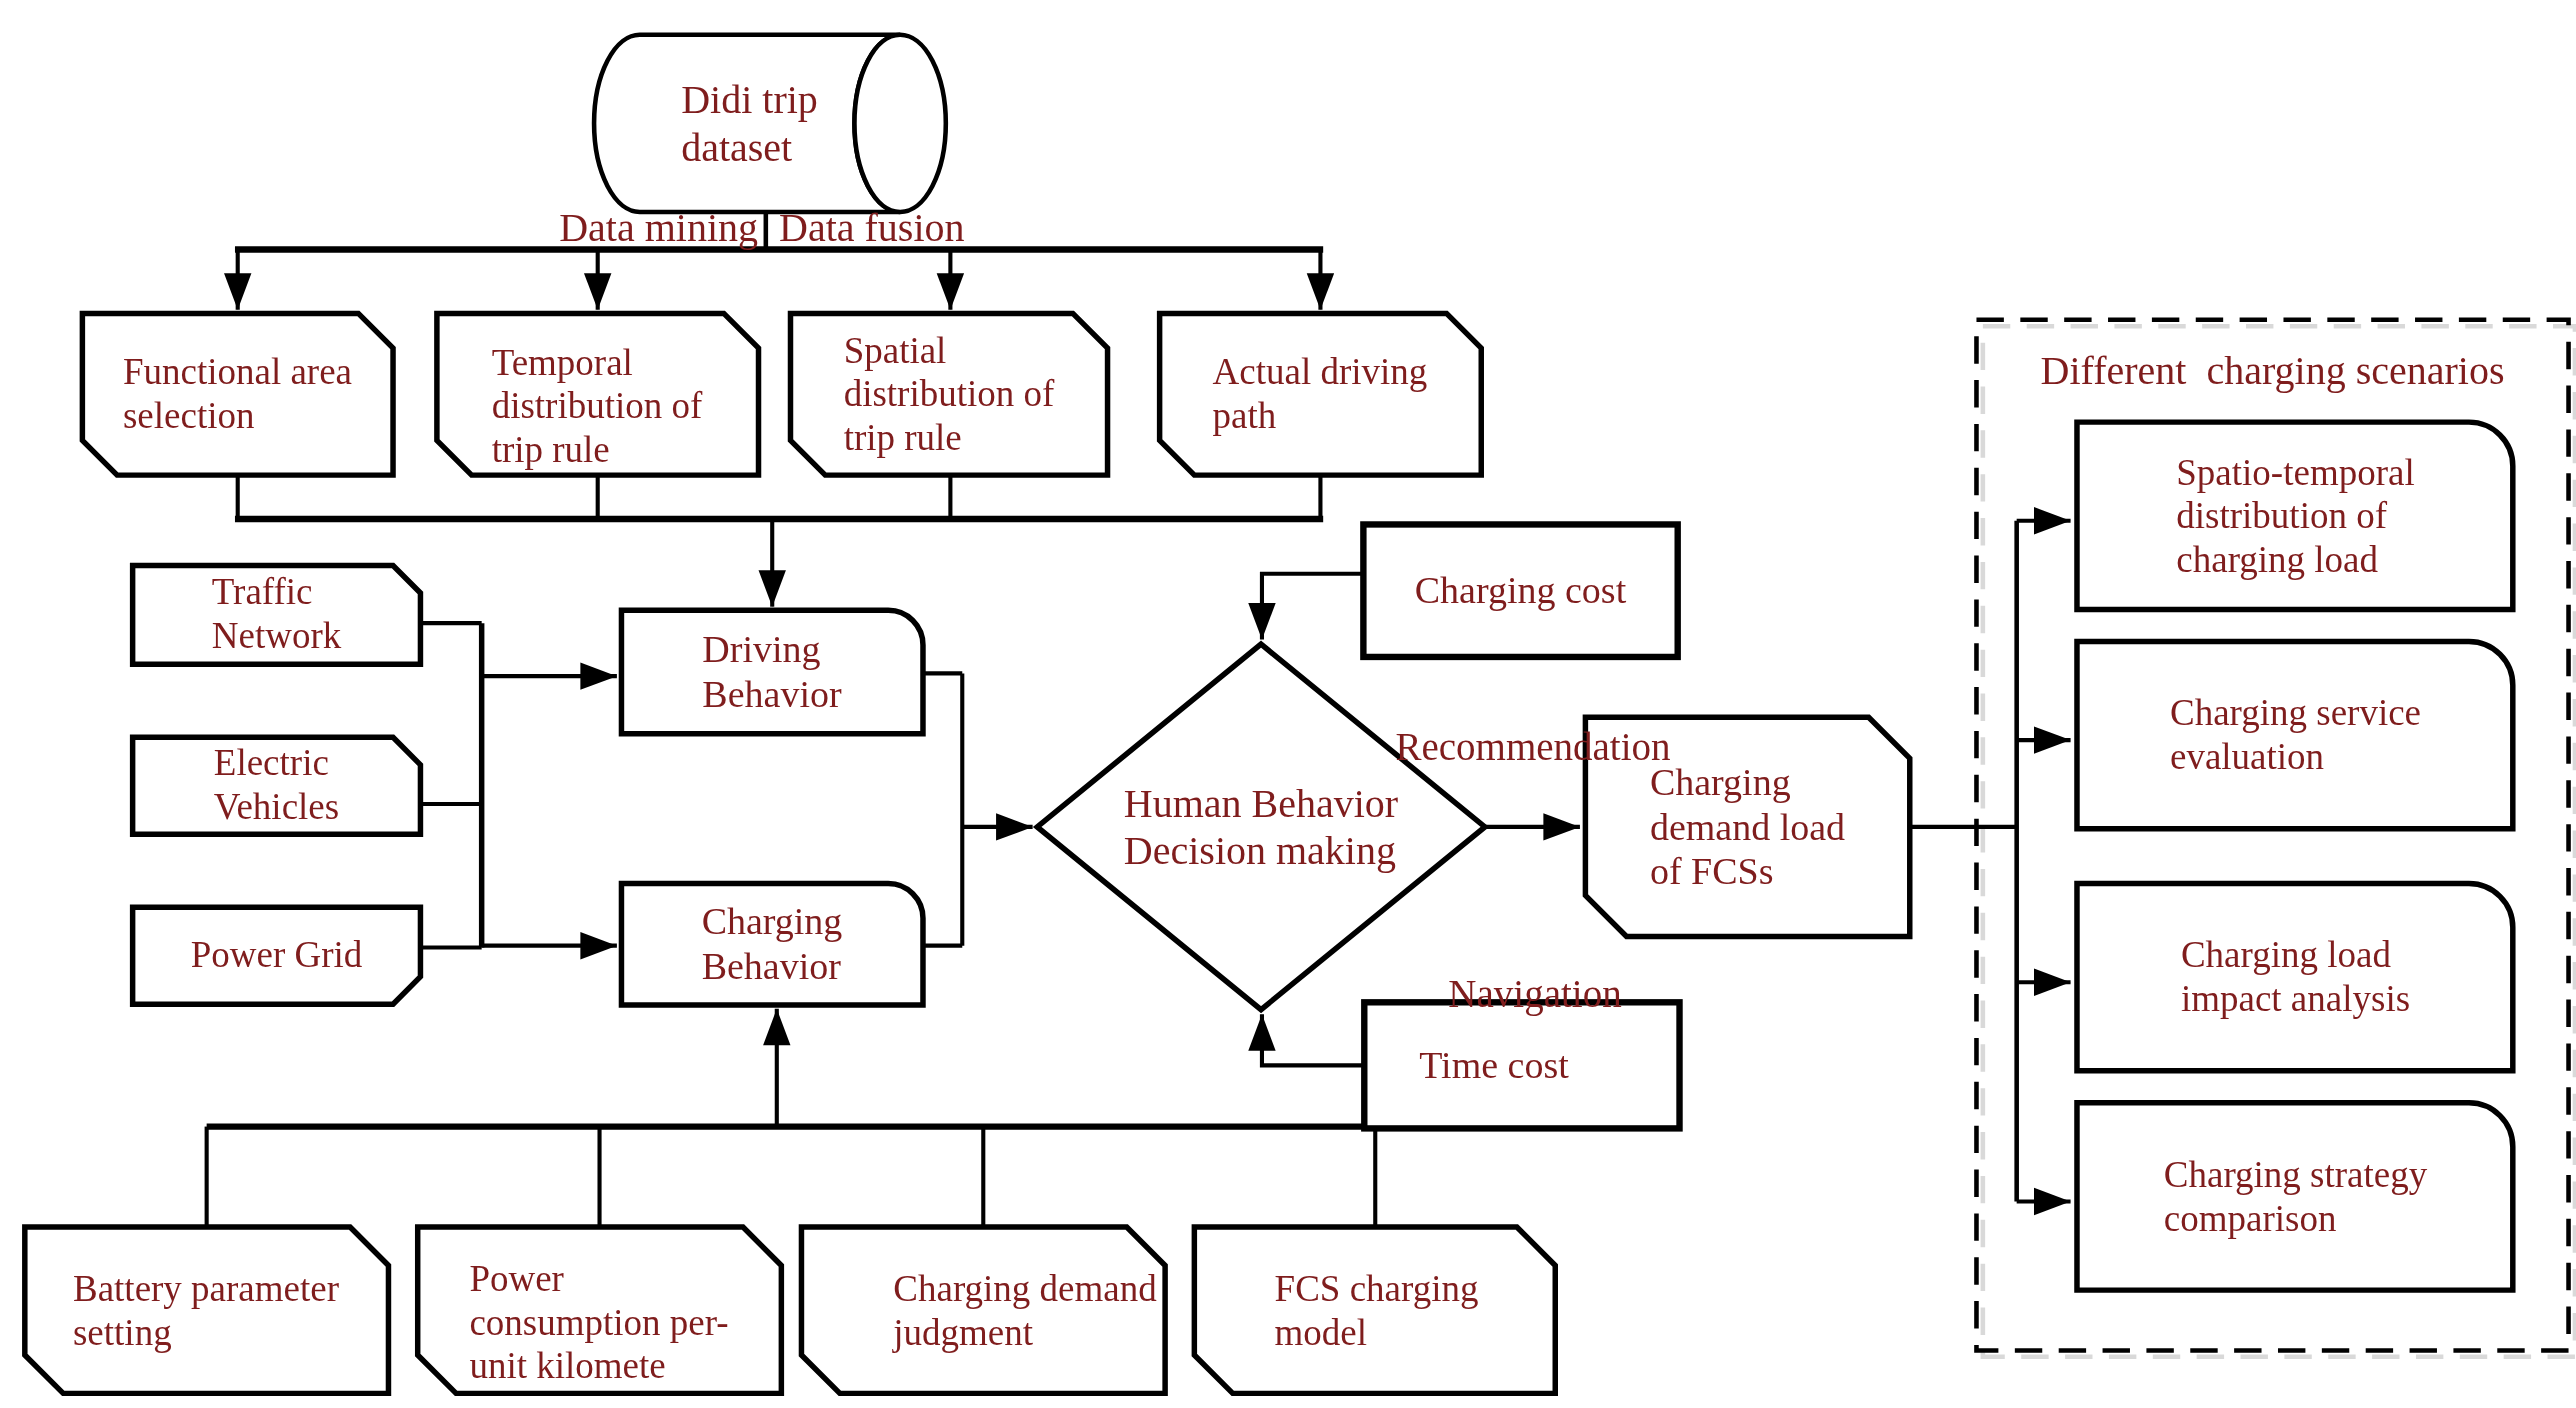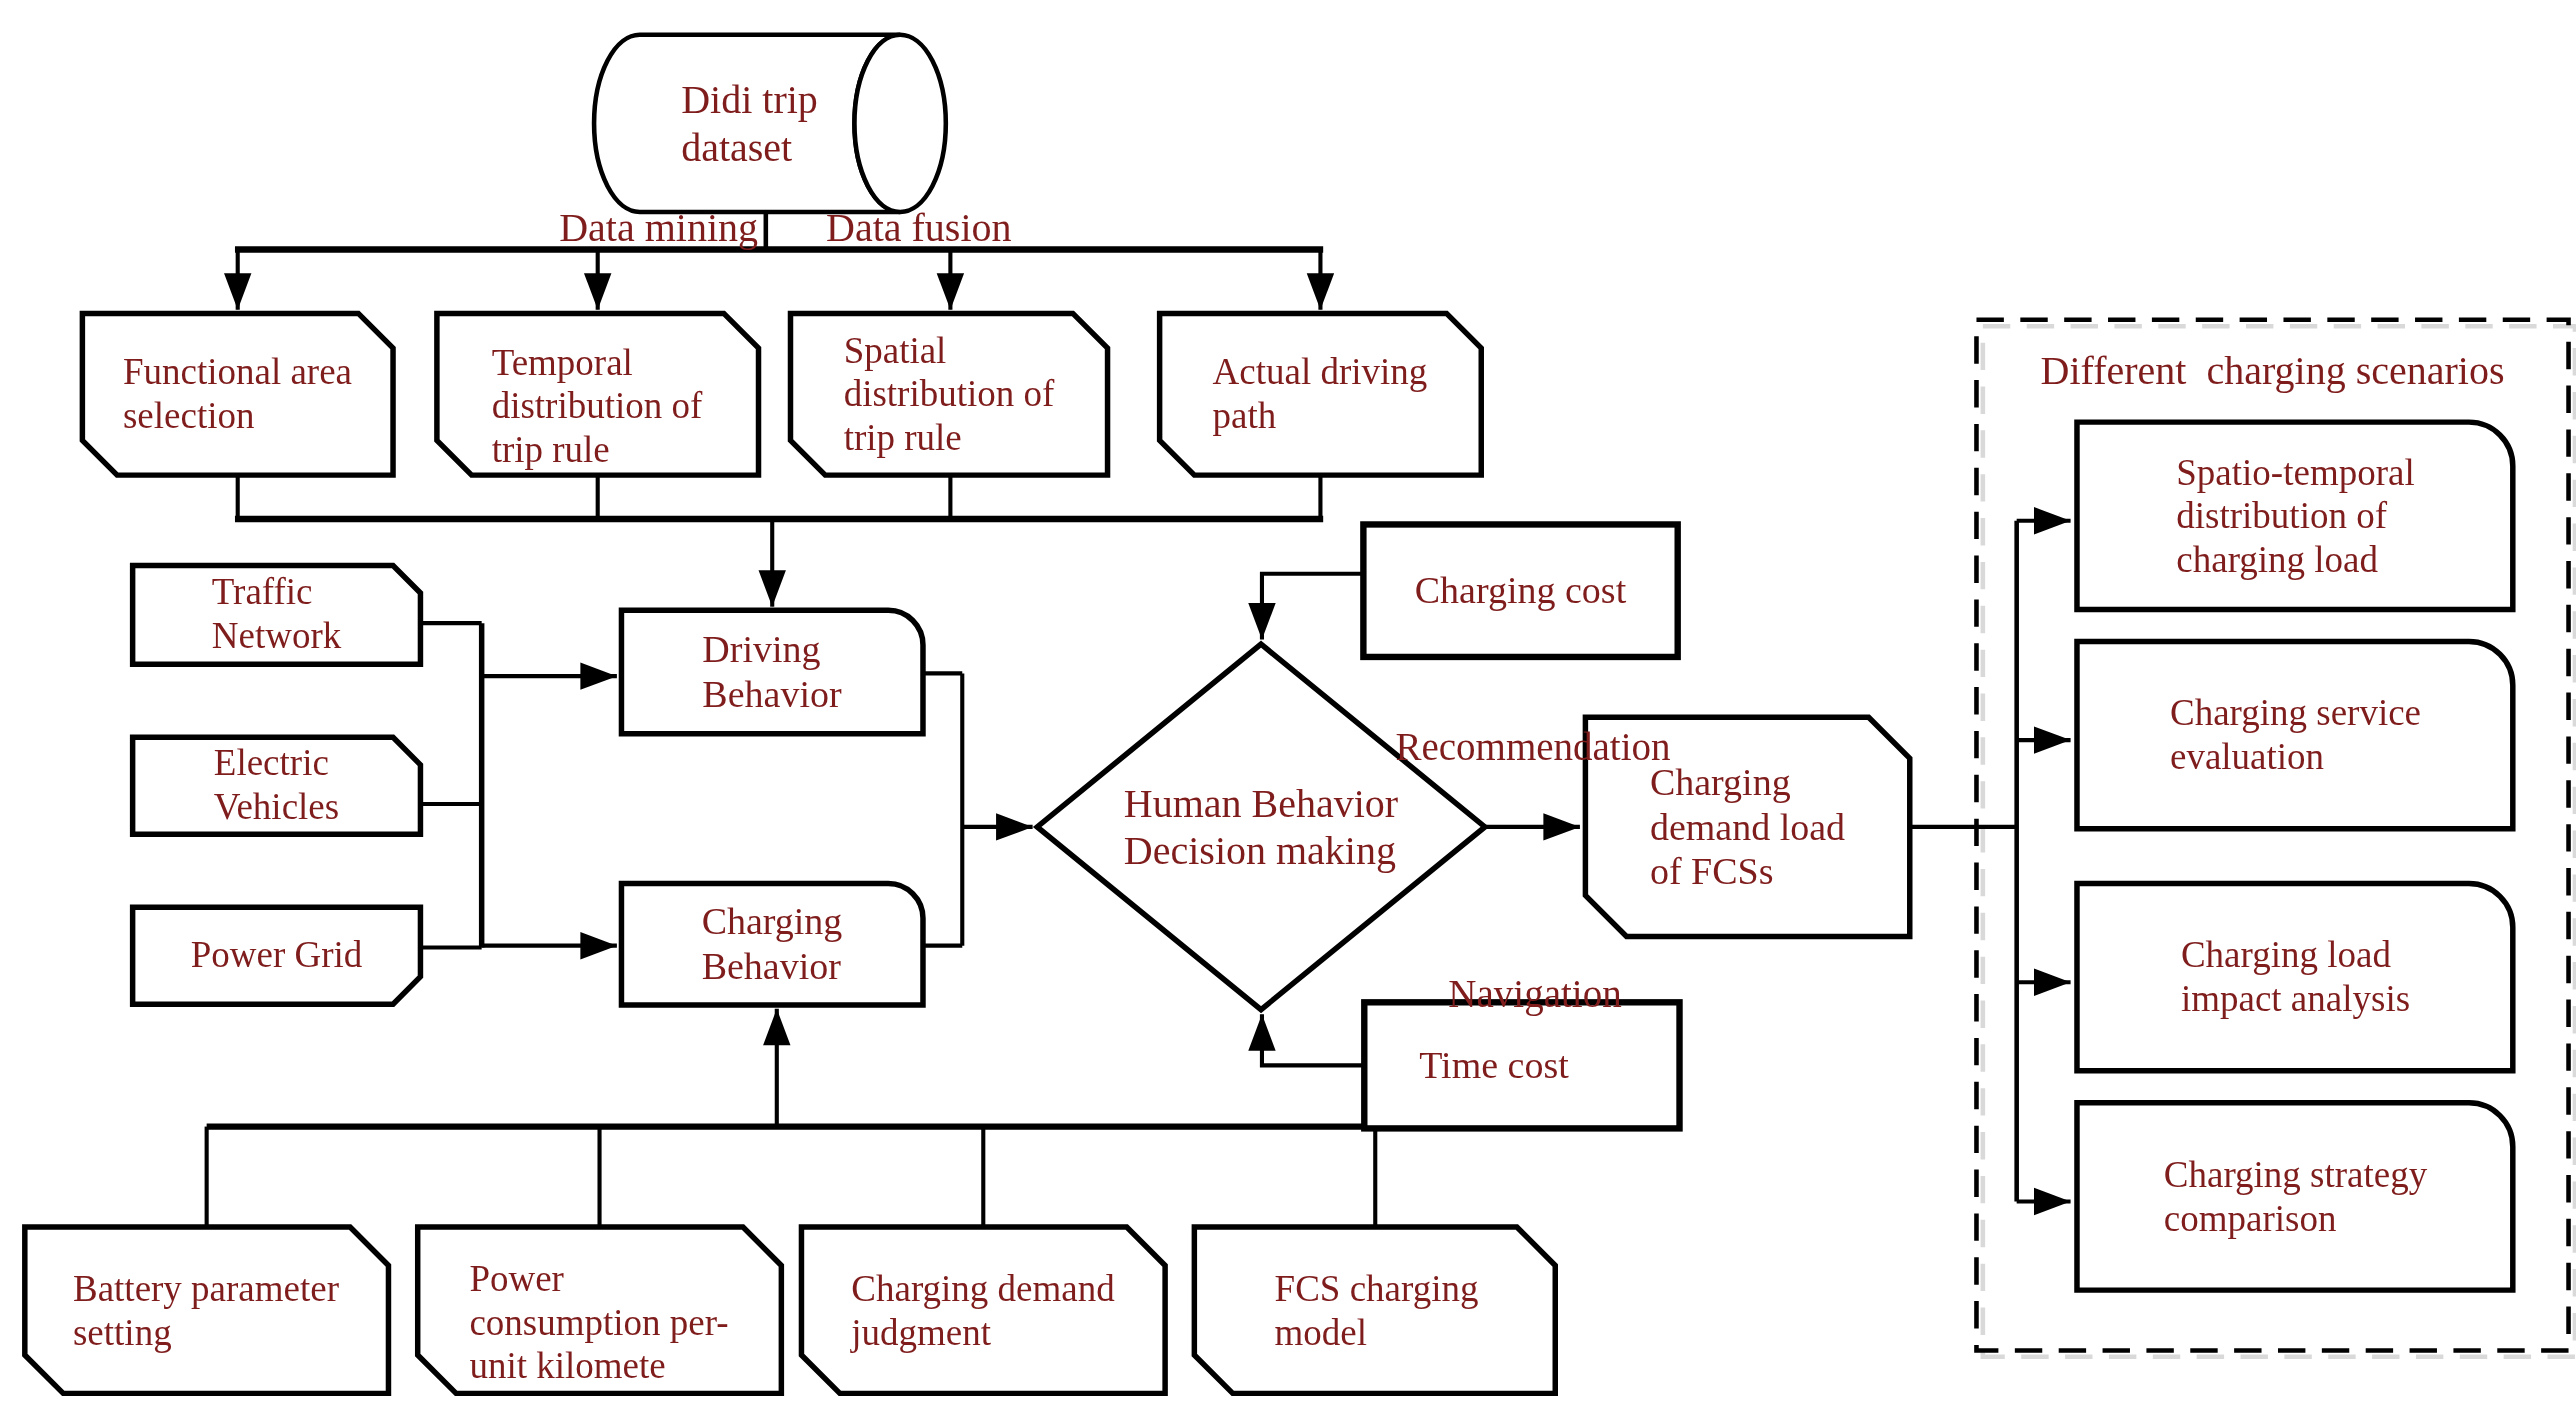--- a/index.html
+++ b/index.html
@@ -2,21 +2,21 @@
 <html style="font-size:14.6px"><head>
 <meta charset="utf-8">
 <style>
   html,body{margin:0;padding:0;background:#ffffff;}
   #stage{position:relative;width:2576px;height:1408px;background:#ffffff;overflow:hidden;
          font-family:"Liberation Serif","DejaVu Serif",serif;color:#000;}
   #wires{position:absolute;left:0;top:0;}
   .lbl{position:absolute;display:flex;align-items:center;justify-content:center;
        white-space:pre-line;line-height:1.18;color:#7f1d1d;}
   .lbl.right{justify-content:flex-end;}
-  .lbl.left{justify-content:flex-start;margin-left:47px;}
+  .lbl.left{justify-content:flex-start;}
   .lbl.prewrap{white-space:pre-wrap;}
 </style>
 </head>
 <body>
 
 <div id="stage">
 
   <svg id="wires" width="2576" height="1408" viewBox="0 0 2819 1541">
     <defs>
       <marker id="arr" markerUnits="userSpaceOnUse" markerWidth="44" markerHeight="34" refX="42" refY="17" orient="auto">
@@ -155,19 +155,19 @@
   <div class="lbl" style="left:2081px;top:887px;width:429px;height:180px;font-size:37px;">Charging load
 impact analysis</div>
   <div class="lbl" style="left:2081px;top:1107px;width:429px;height:180px;font-size:37px;">Charging strategy
 comparison</div>
 
   <div class="lbl" style="left:28px;top:1231px;width:356px;height:159px;font-size:37px;">Battery parameter
 setting</div>
   <div class="lbl" style="left:421px;top:1231px;width:356px;height:159px;font-size:37px;margin-top:12px;">Power
 consumption per-
 unit kilomete</div>
-  <div class="lbl" style="left:805px;top:1231px;width:356px;height:159px;font-size:37px;">Charging demand
+  <div class="lbl" style="left:805px;top:1231px;width:356px;height:159px;font-size:37px;padding-left:42px;">Charging demand
 judgment</div>
   <div class="lbl" style="left:1198px;top:1231px;width:357px;height:159px;font-size:37px;">FCS charging
 model</div>
 
 </div>
 
 
 </body></html>

